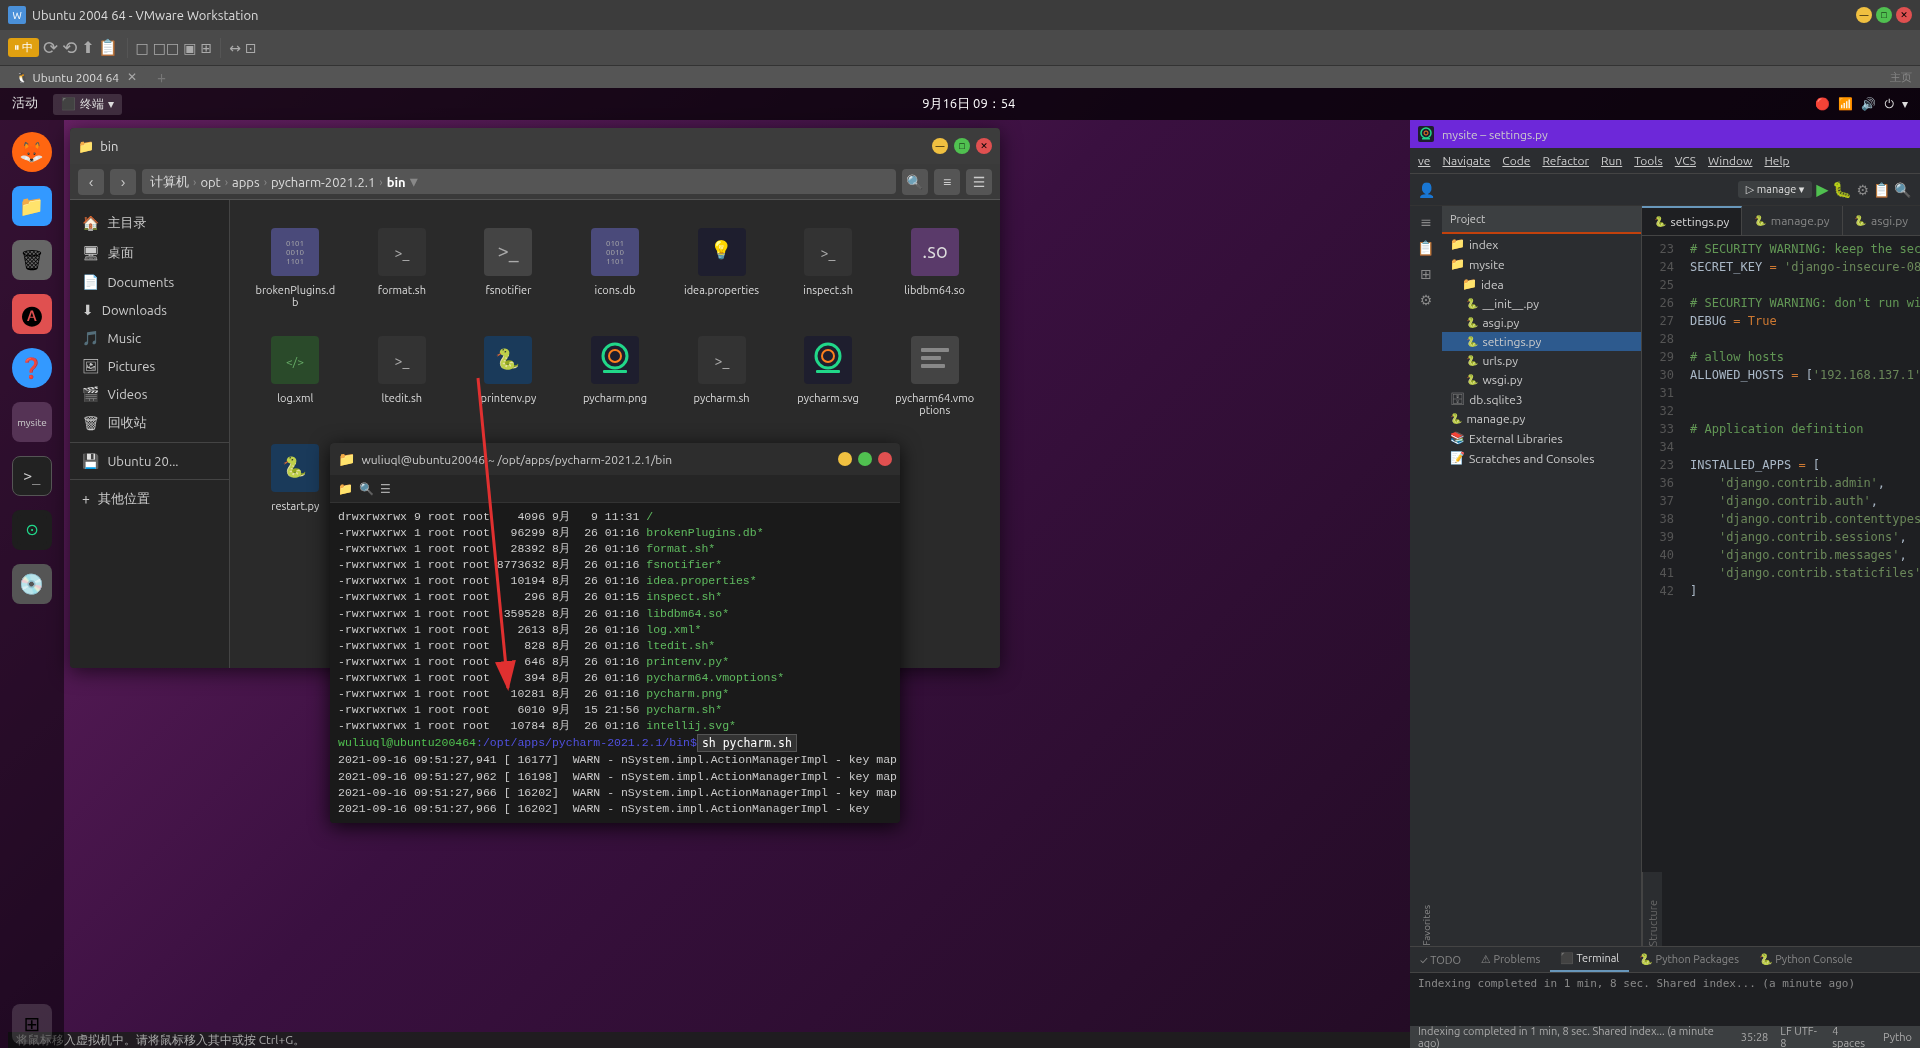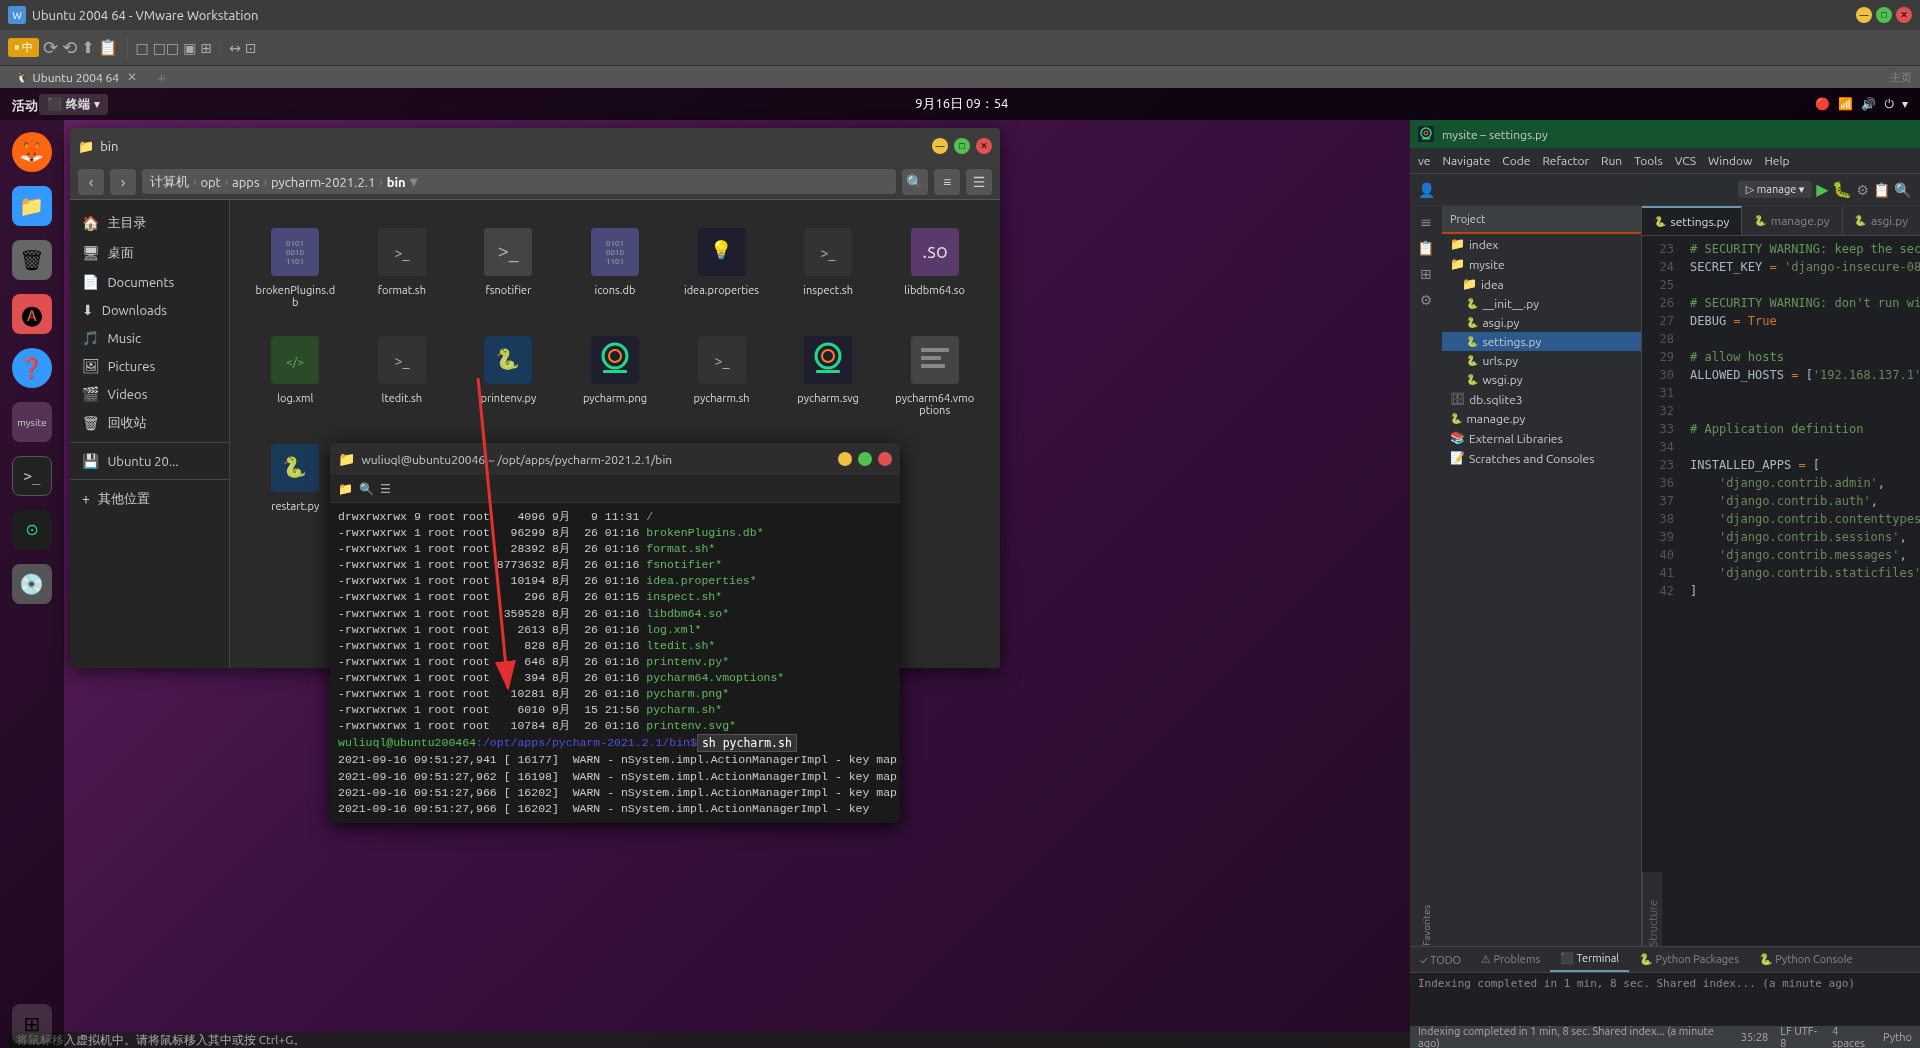--- a/index.html
+++ b/index.html
@@ -86,21 +86,21 @@
       height: 32px;
       background: rgba(0,0,0,0.7);
       display: flex;
       align-items: center;
       justify-content: space-between;
       padding: 0 12px;
       position: absolute;
       top: 0; left: 0; right: 0;
       z-index: 50;
     }
-    .panel-left { display: flex; align-items: flex-end; gap: 1px; font-size: 12px; color: #ddd; font-weight: bold; }
+    .panel-left { display: flex; align-items: flex-start; gap: 15px; font-size: 12px; color: #ddd; }
     .panel-center { font-size: 13px; color: #fff; }
     .panel-right { display: flex; align-items: center; gap: 8px; font-size: 12px; color: #ddd; }
 
     
     .left-dock {
       position: absolute;
       top: 32px; left: 0;
       width: 64px;
       bottom: 0;
       background: rgba(0,0,0,0.5);
@@ -325,37 +325,37 @@
       top: 32px; right: 0;
       width: 510px;
       bottom: 0;
       background: #1e1f22;
       z-index: 20;
       display: flex;
       flex-direction: column;
     }
     .ide-titlebar {
       height: 28px;
-      background: #14532d;
+      background: #6d28d9;
       display: flex;
       align-items: center;
       padding: 0 8px;
       justify-content: space-between;
     }
     .ide-title { color: #ccc; font-size: 12px; }
     .ide-menu-bar {
       height: 26px;
       background: #2b2d30;
       display: flex;
       align-items: center;
       padding: 0 8px;
       gap: 12px;
       border-bottom: 1px solid #444;
     }
-    .ide-menu-item { color: #ccc; font-size: 12px; cursor: pointer; }
+    .ide-menu-item { color: #ccc; font-size: 12px; cursor: pointer; text-decoration: underline; }
     .ide-toolbar {
       height: 32px;
       background: #2b2d30;
       display: flex;
       align-items: center;
       padding: 0 8px;
       gap: 6px;
       border-bottom: 1px solid #333;
     }
     .ide-body {
@@ -911,21 +911,21 @@
       <div class="term-line">-rwxrwxrwx 1 root root 8773632 8月  26 01:16 <span class="term-green">fsnotifier*</span></div>
       <div class="term-line">-rwxrwxrwx 1 root root   10194 8月  26 01:16 <span class="term-green">idea.properties*</span></div>
       <div class="term-line">-rwxrwxrwx 1 root root     296 8月  26 01:15 <span class="term-green">inspect.sh*</span></div>
       <div class="term-line">-rwxrwxrwx 1 root root  359528 8月  26 01:16 <span class="term-green">libdbm64.so*</span></div>
       <div class="term-line">-rwxrwxrwx 1 root root    2613 8月  26 01:16 <span class="term-green">log.xml*</span></div>
       <div class="term-line">-rwxrwxrwx 1 root root     828 8月  26 01:16 <span class="term-green">ltedit.sh*</span></div>
       <div class="term-line">-rwxrwxrwx 1 root root     646 8月  26 01:16 <span class="term-green">printenv.py*</span></div>
       <div class="term-line">-rwxrwxrwx 1 root root     394 8月  26 01:16 <span class="term-green">pycharm64.vmoptions*</span></div>
       <div class="term-line">-rwxrwxrwx 1 root root   10281 8月  26 01:16 <span class="term-green">pycharm.png*</span></div>
       <div class="term-line">-rwxrwxrwx 1 root root    6010 9月  15 21:56 <span class="term-green">pycharm.sh*</span></div>
-      <div class="term-line">-rwxrwxrwx 1 root root   10784 8月  26 01:16 <span class="term-green">printenv.svg*</span></div>
+      <div class="term-line">-rwxrwxrwx 1 root root   10784 8月  26 01:16 <span class="term-green">intellij.svg*</span></div>
       <div class="term-line term-input-line">
         <span class="term-prompt">wuliuql@ubuntu200464</span><span class="term-prompt-path">:/opt/apps/pycharm-2021.2.1/bin$</span><span style="background:#333;border:1px solid #555;padding:0 4px;color:#fff;font-family:monospace;">sh pycharm.sh</span>
       </div>
       <div class="term-line" style="color:#ccc;">2021-09-16 09:51:27,941 [ 16177]  WARN - nSystem.impl.ActionManagerImpl - key map "Visual Studio" not found [Plugin: com.intellij]</div>
       <div class="term-line" style="color:#ccc;">2021-09-16 09:51:27,962 [ 16198]  WARN - nSystem.impl.ActionManagerImpl - key map "Eclipse" not found [Plugin: com.intellij]</div>
       <div class="term-line" style="color:#ccc;">2021-09-16 09:51:27,966 [ 16202]  WARN - nSystem.impl.ActionManagerImpl - key map "NetBeans 6.5" not found [Plugin: com.intellij]</div>
       <div class="term-line" style="color:#ccc;">2021-09-16 09:51:27,966 [ 16202]  WARN - nSystem.impl.ActionManagerImpl - key</div>
     </div>
   </div>
 

